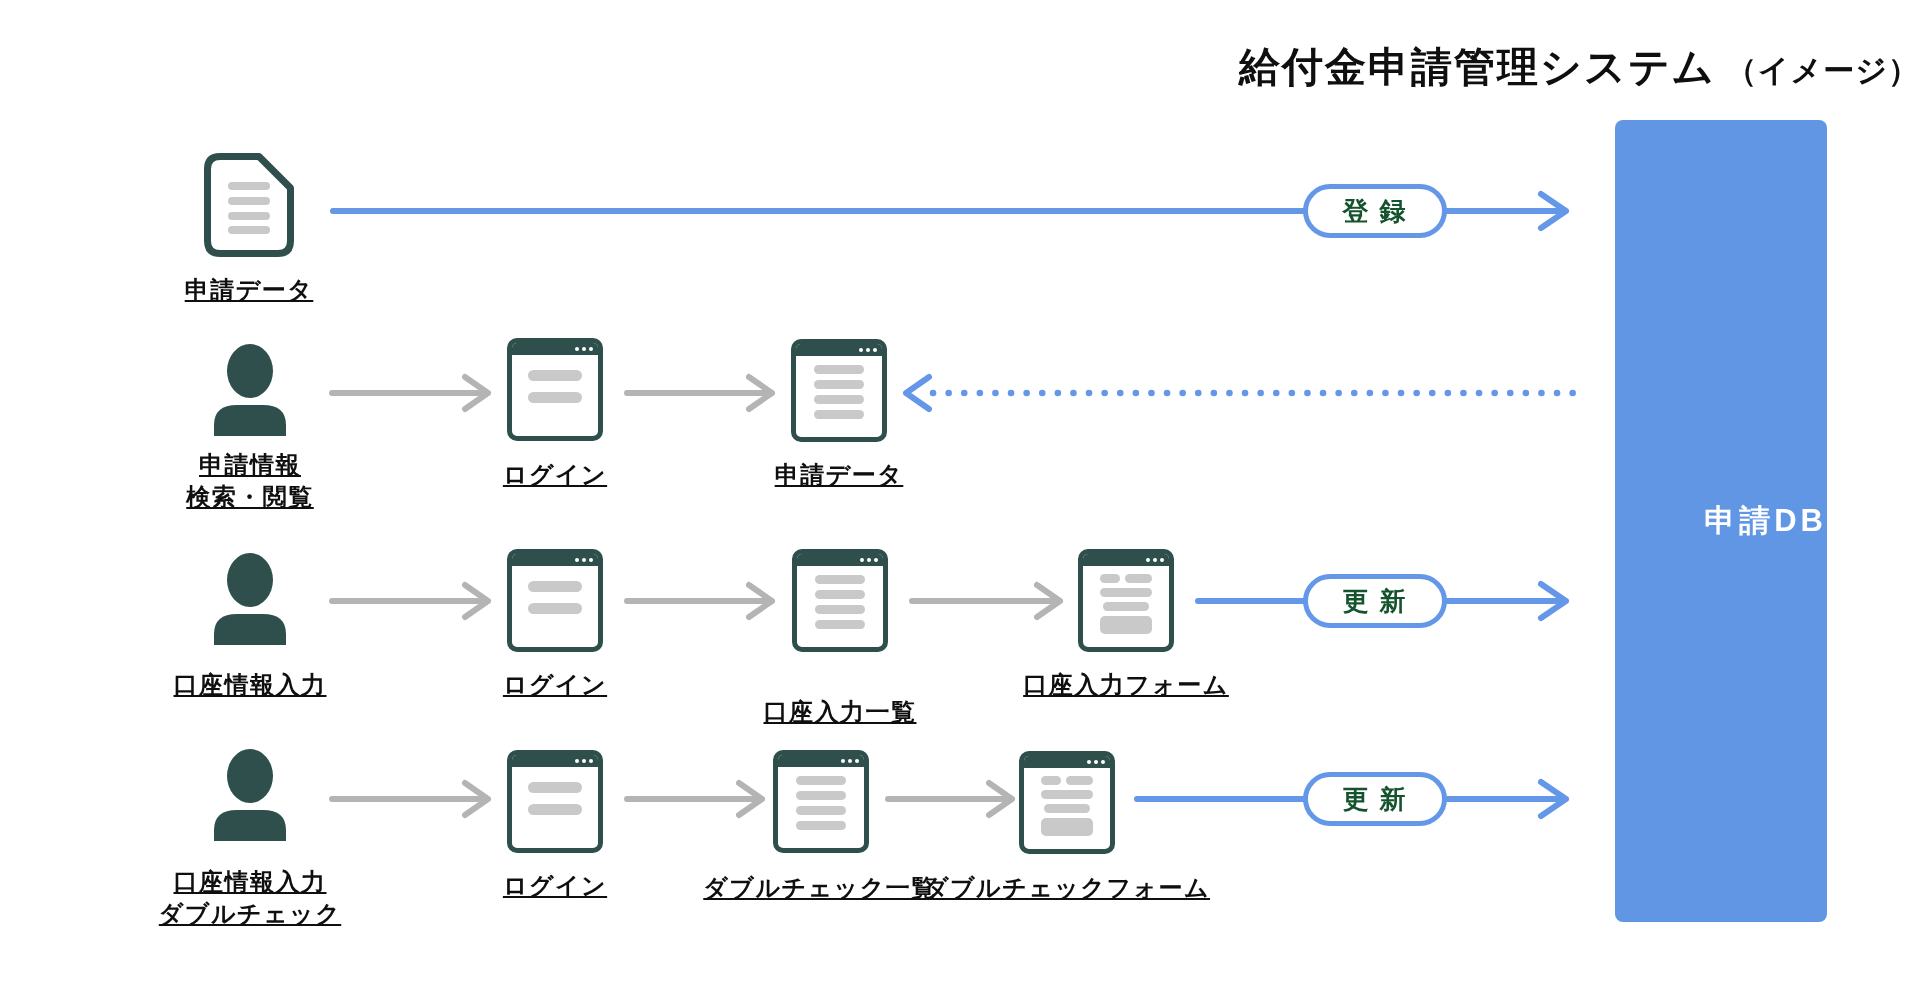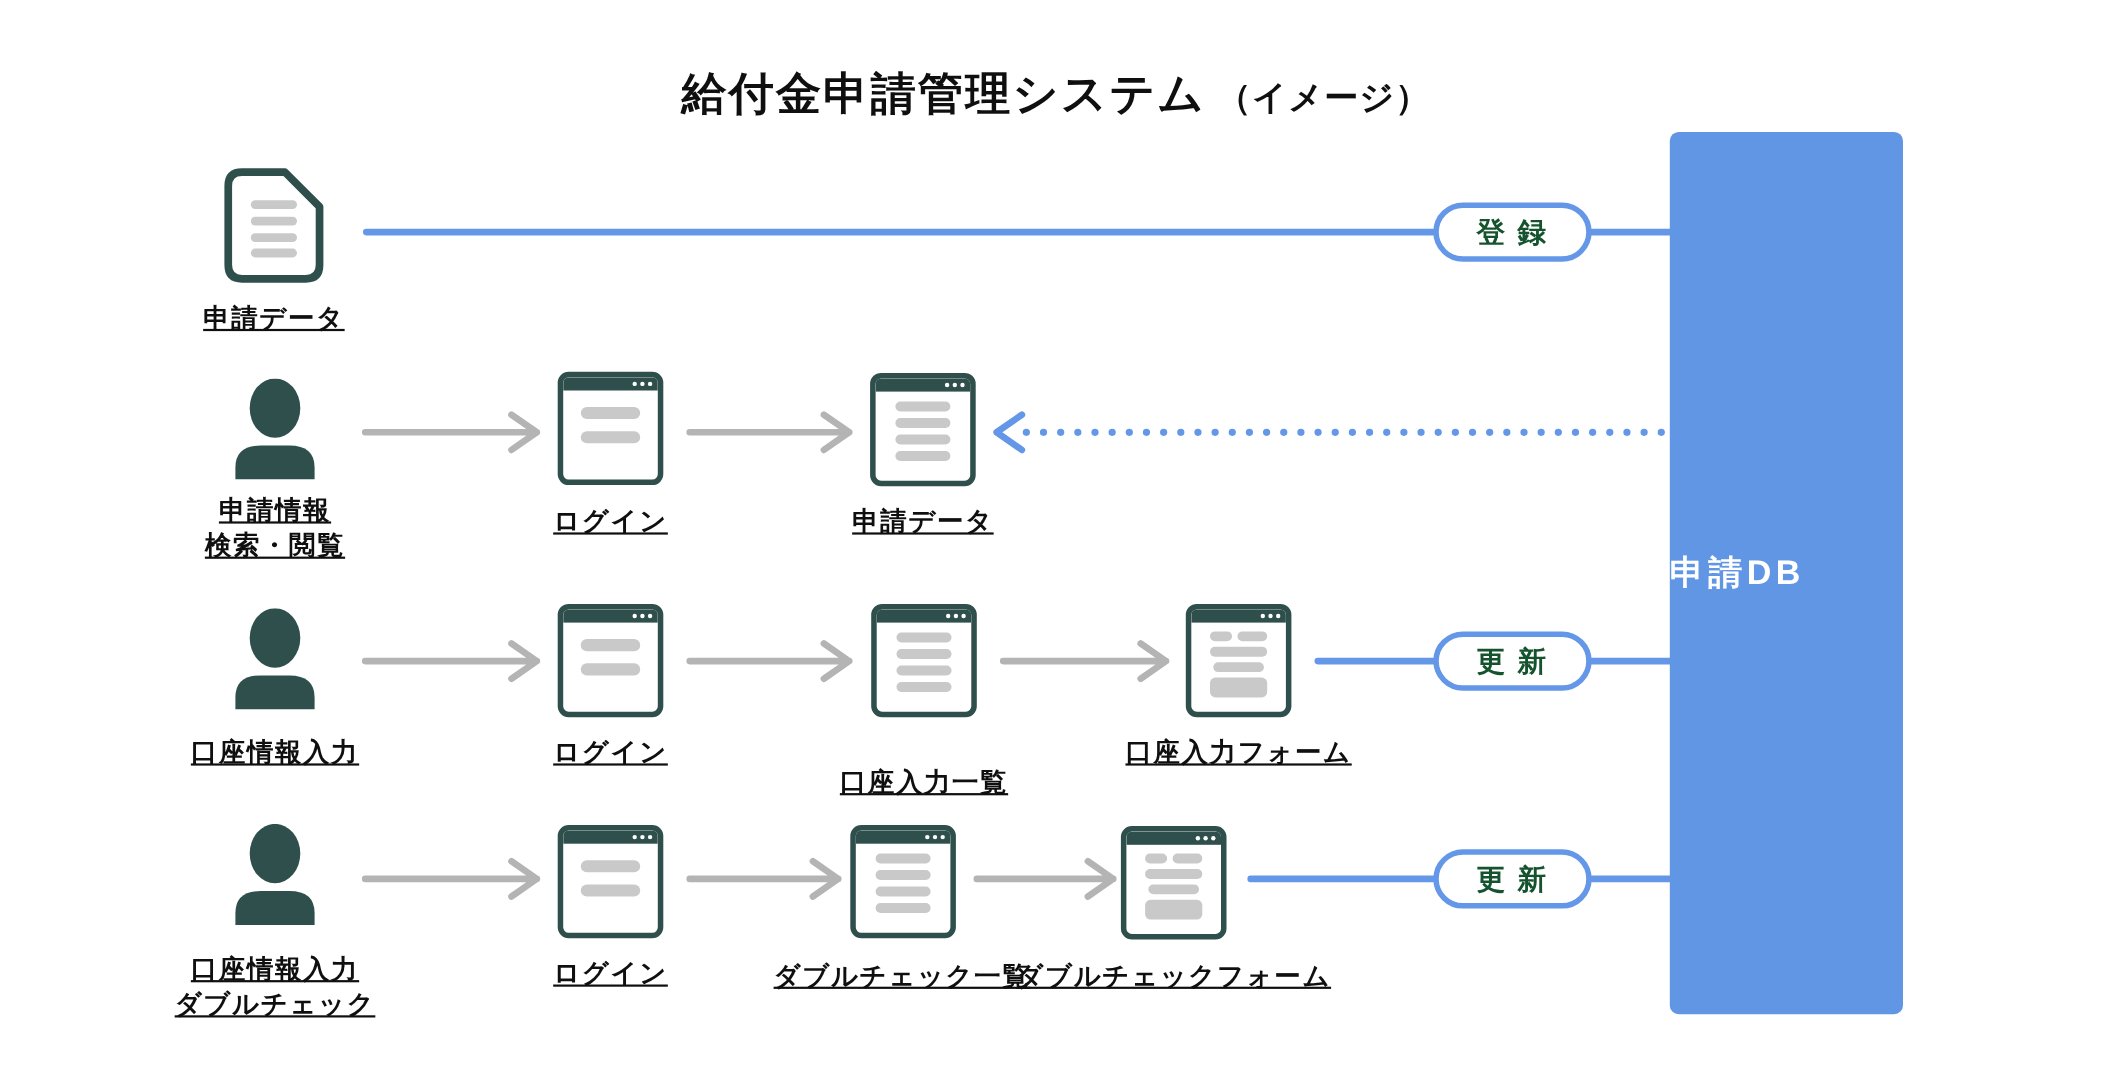--- a/index.html
+++ b/index.html
@@ -1,41 +1,41 @@
 <!DOCTYPE html>
 <html><head>
 <meta charset="utf-8">
 <style>
   html,body{margin:0;padding:0;background:#fff;}
   .canvas{
     position:relative;width:1920px;height:991px;background:#ffffff;overflow:hidden;
     font-family:"Liberation Sans","DejaVu Sans",sans-serif;color:#0f0f0f;
   }
   
-  .title{position:absolute;top:58px;left:0;width:100%;display:flex;justify-content:center;align-items:baseline;gap:10px;}
+  .title{position:absolute;top:40px;left:0;width:100%;display:flex;justify-content:flex-end;align-items:baseline;gap:10px;}
   .title .main{font-size:41px;font-weight:800;letter-spacing:2px;}
   .title .note{font-size:31px;font-weight:700;letter-spacing:1px;}
   
   .label{
     position:absolute;transform:translateX(-50%);text-align:center;white-space:nowrap;
     font-size:24px;font-weight:700;letter-spacing:1.5px;line-height:32px;color:#0f0f0f;text-decoration:underline;
   }
   
   .overlay{position:absolute;left:0;top:0;z-index:1;}
   
   .badge{
     position:absolute;left:1303px;width:144px;height:54px;box-sizing:border-box;z-index:3;
     background:#ffffff;border:5px solid #6497E7;border-radius:29px;
     display:flex;align-items:center;justify-content:center;
     font-size:26px;font-weight:700;letter-spacing:2px;color:#14532d;
   }
   
   .db{
-    position:absolute;left:1518px;top:120px;width:212px;height:802px;z-index:2;
-    background:#6196E4;border-radius:8px;display:flex;align-items:center;justify-content:flex-start;
+    position:absolute;left:1615px;top:120px;width:212px;height:802px;z-index:2;
+    background:#6196E4;border-radius:8px;display:flex;align-items:center;justify-content:flex-end;
   }
   .db-label{color:#ffffff;font-size:31px;font-weight:800;letter-spacing:4px;}
   
   .browser{
     position:absolute;width:96px;height:103px;box-sizing:border-box;z-index:2;
     border:5px solid #2E4F4B;border-radius:10px;background:#ffffff;overflow:hidden;
   }
   .b-head{height:12px;background:#2E4F4B;display:flex;justify-content:flex-end;align-items:center;gap:3px;padding-right:5px;}
   .b-head .dot{width:4px;height:4px;border-radius:50%;background:#ffffff;}
   .b-body{display:flex;flex-direction:column;align-items:center;}

